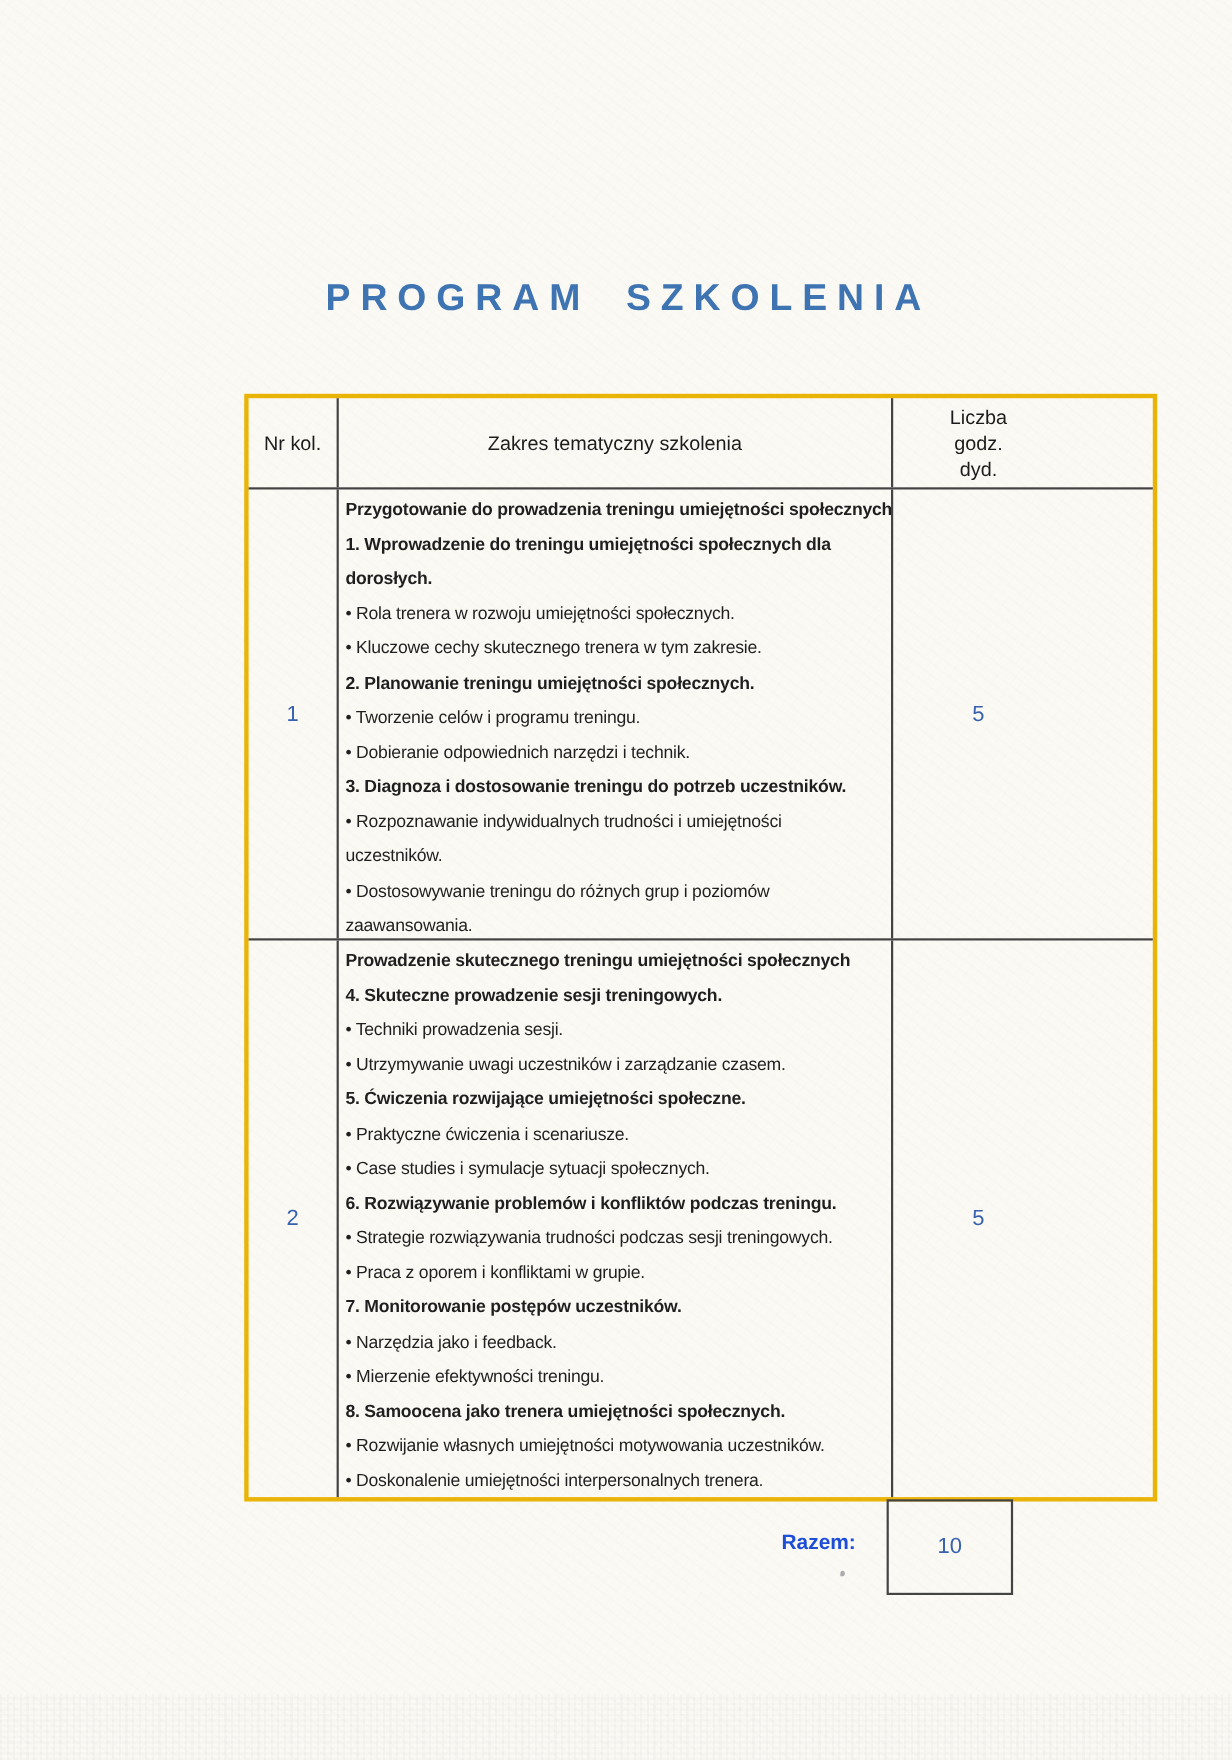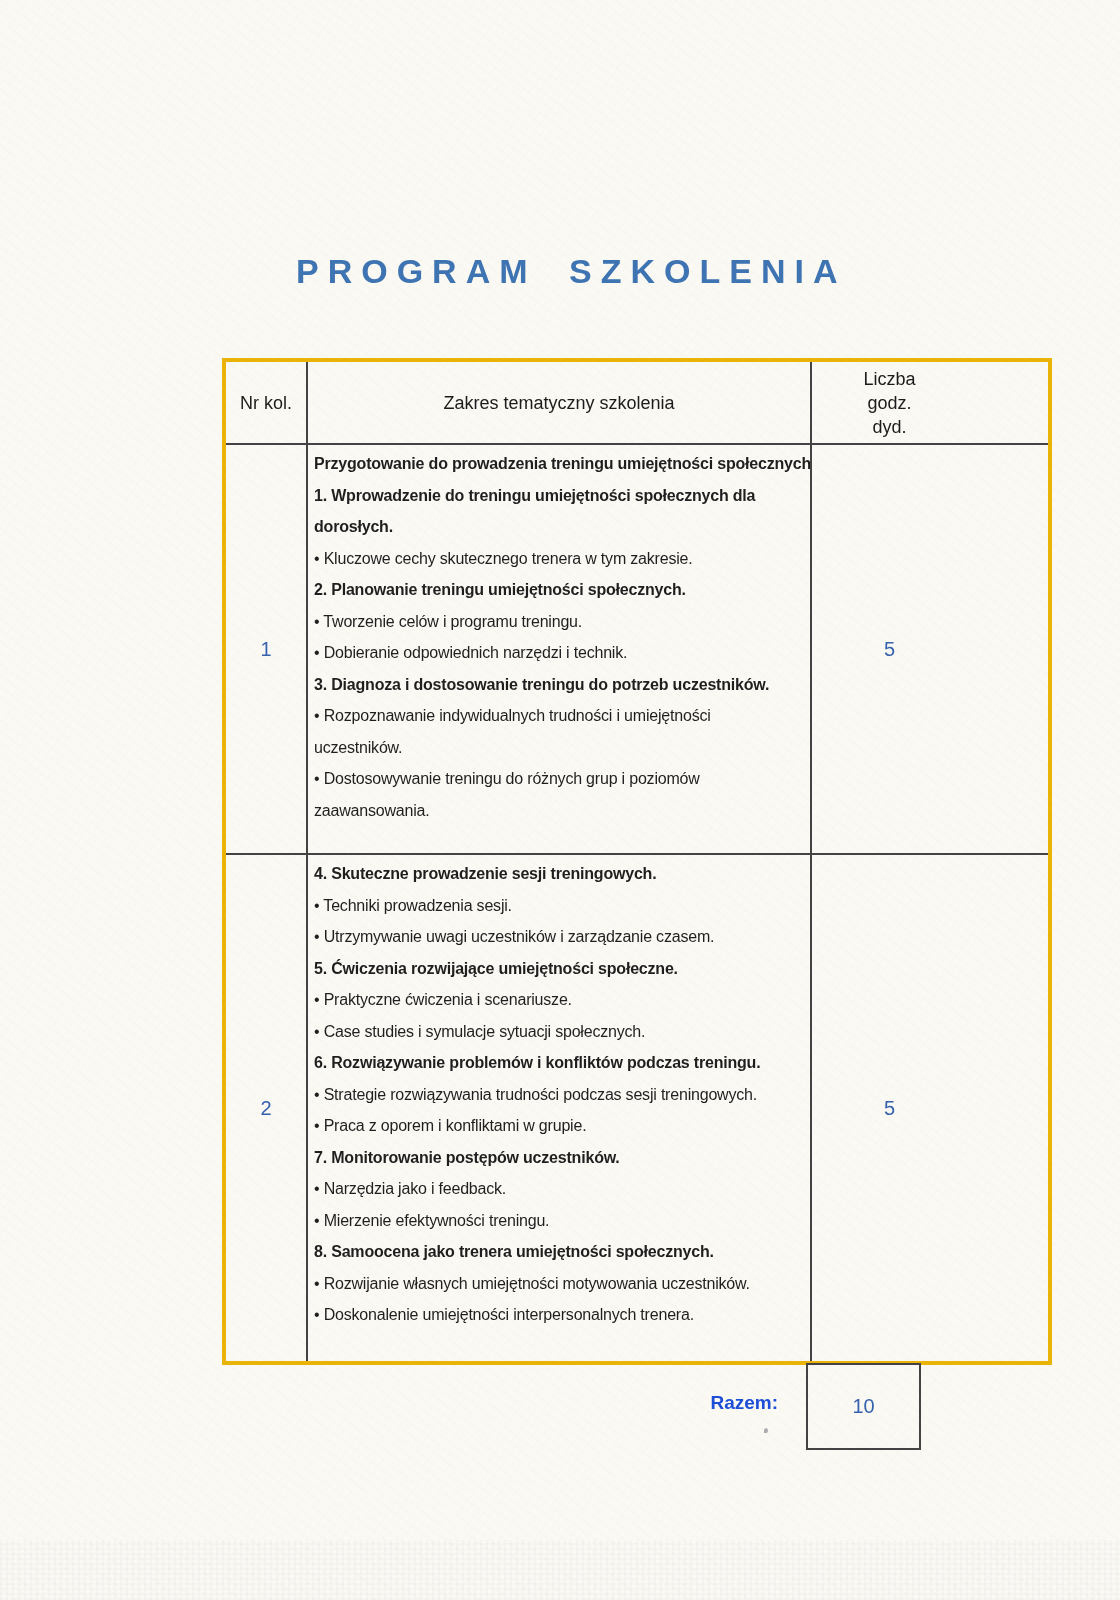--- a/index.html
+++ b/index.html
@@ -105,36 +105,38 @@
         <div>godz. dyd.</div>
       </div>
     </div>
 
     <div class="trow body-row row-1">
       <div class="cell c1 blue-num">1</div>
       <div class="cell c2 content">
           <div class="line bold">Przygotowanie do prowadzenia treningu umiejętności społecznych</div>
           <div class="line bold">1. Wprowadzenie do treningu umiejętności społecznych dla</div>
           <div class="line bold">dorosłych.</div>
+          <div class="line">• Rola trenera w rozwoju umiejętności społecznych.</div>
           <div class="line">• Kluczowe cechy skutecznego trenera w tym zakresie.</div>
           <div class="line bold">2. Planowanie treningu umiejętności społecznych.</div>
           <div class="line">• Tworzenie celów i programu treningu.</div>
           <div class="line">• Dobieranie odpowiednich narzędzi i technik.</div>
           <div class="line bold">3. Diagnoza i dostosowanie treningu do potrzeb uczestników.</div>
           <div class="line">• Rozpoznawanie indywidualnych trudności i umiejętności</div>
           <div class="line">uczestników.</div>
           <div class="line">• Dostosowywanie treningu do różnych grup i poziomów</div>
           <div class="line">zaawansowania.</div>
         </div>
       <div class="cell c3 blue-num">5</div>
     </div>
 
     <div class="trow body-row row-2">
       <div class="cell c1 blue-num">2</div>
       <div class="cell c2 content">
+          <div class="line bold">Prowadzenie skutecznego treningu umiejętności społecznych</div>
           <div class="line bold">4. Skuteczne prowadzenie sesji treningowych.</div>
           <div class="line">• Techniki prowadzenia sesji.</div>
           <div class="line">• Utrzymywanie uwagi uczestników i zarządzanie czasem.</div>
           <div class="line bold">5. Ćwiczenia rozwijające umiejętności społeczne.</div>
           <div class="line">• Praktyczne ćwiczenia i scenariusze.</div>
           <div class="line">• Case studies i symulacje sytuacji społecznych.</div>
           <div class="line bold">6. Rozwiązywanie problemów i konfliktów podczas treningu.</div>
           <div class="line">• Strategie rozwiązywania trudności podczas sesji treningowych.</div>
           <div class="line">• Praca z oporem i konfliktami w grupie.</div>
           <div class="line bold">7. Monitorowanie postępów uczestników.</div>

